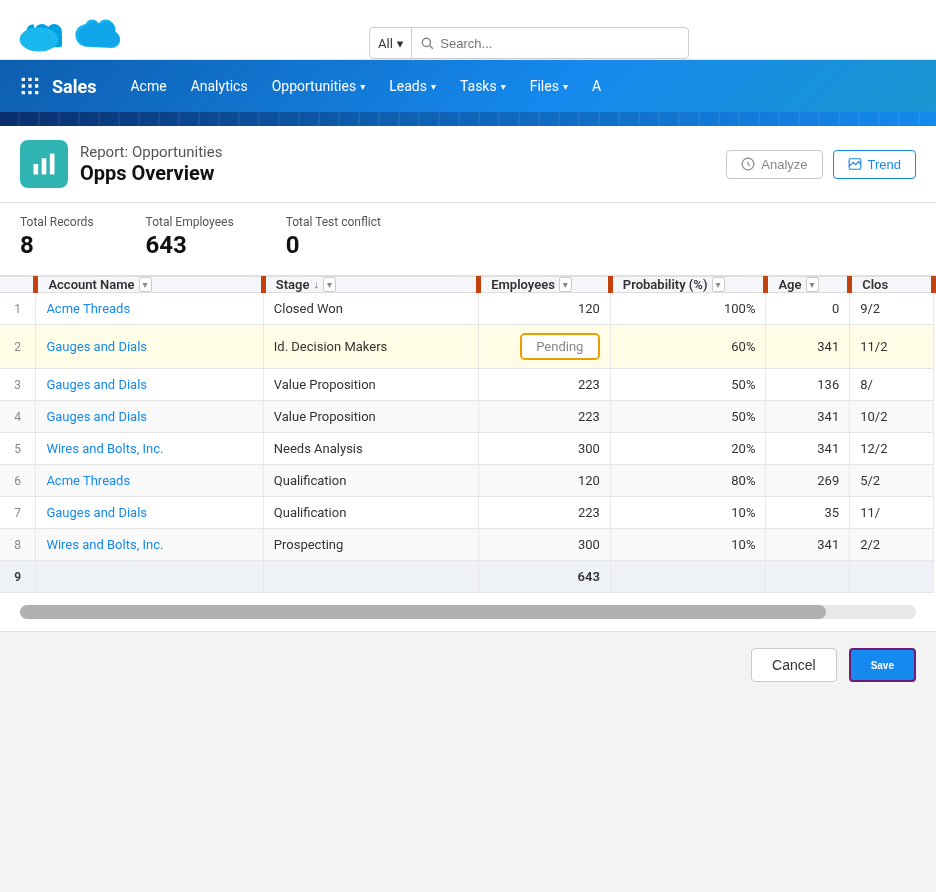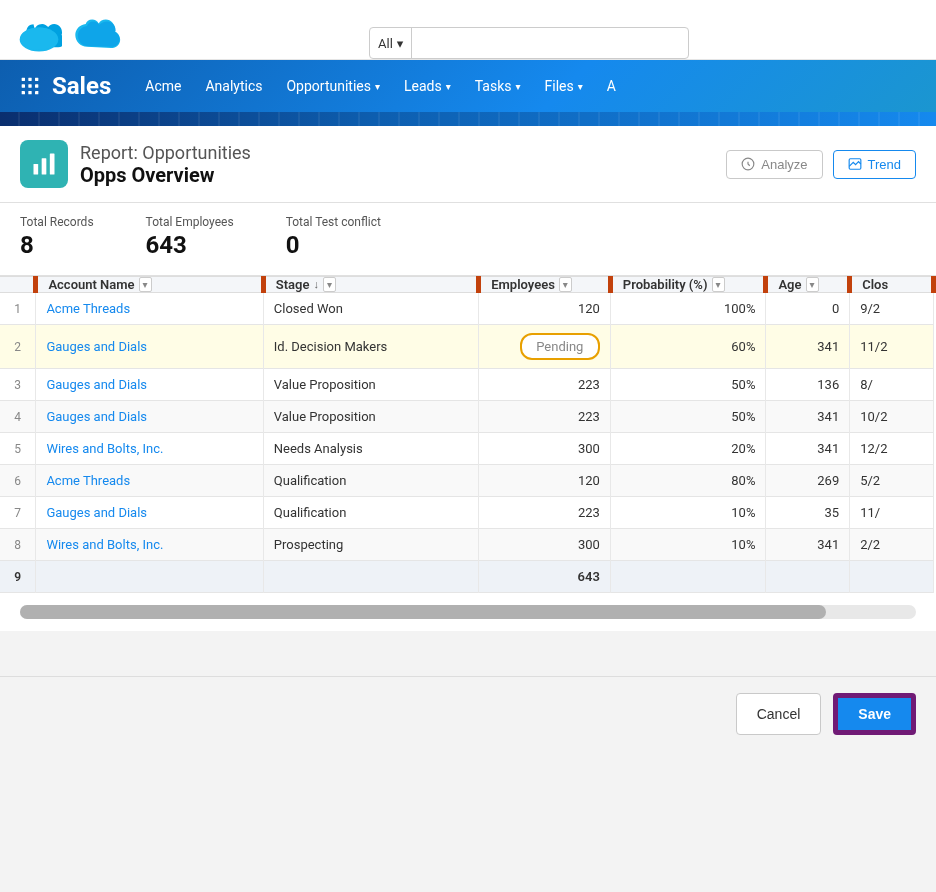--- a/index.html
+++ b/index.html
@@ -74,21 +74,21 @@
     .nav-app-icon {
       display: flex;
       align-items: center;
       justify-content: center;
       width: 28px;
       height: 28px;
       margin-right: 4px;
     }
     .nav-app-name {
       color: #fff;
-      font-size: 24px;
+      font-size: 18px;
       font-weight: 700;
       margin-right: 20px;
     }
     .nav-item {
       color: #fff;
       font-size: 14px;
       padding: 6px 10px;
       border-radius: 4px;
       cursor: pointer;
       display: flex;
@@ -132,21 +132,21 @@
       height: 48px;
       background: #2fb3b3;
       border-radius: 8px;
       display: flex;
       align-items: center;
       justify-content: center;
       margin-right: 12px;
       flex-shrink: 0;
     }
     .report-title-area { display: flex; align-items: center; }
-    .report-subtitle { font-size: 18px; color: #555; }
+    .report-subtitle { font-size: 15px; color: #555; }
     .report-title { font-size: 20px; font-weight: 700; color: #111; }
     .report-actions { display: flex; gap: 10px; align-items: center; }
     .btn-analyze {
       border: 1px solid #c9c9c9;
       border-radius: 4px;
       background: #fff;
       padding: 6px 14px;
       font-size: 13px;
       color: #888;
       display: flex;
@@ -220,21 +220,21 @@
       padding: 8px 10px;
       color: #333;
       border-right: 1px solid #e8e8e8;
     }
     tbody td.num-val { text-align: right; }
     .row-num { color: #888; font-size: 12px; text-align: center; }
     .link-cell { color: #1589ee; cursor: pointer; }
 
     .pending-cell {
       border: 2px solid #e8a000;
-      border-radius: 12px;
+      border-radius: 5px;
       padding: 4px 8px;
       text-align: center;
       color: #888;
       background: #fff;
       display: inline-block;
       min-width: 80px;
     }
     .highlight-row { background: #fffde6 !important; }
 
     .total-row {
@@ -262,37 +262,36 @@
     }
 
     
     .footer {
       background: #f3f3f3;
       padding: 16px 20px;
       display: flex;
       justify-content: flex-end;
       gap: 12px;
       border-top: 1px solid #ddd;
-      margin-top: 45px;
     }
     .btn-cancel {
       background: #fff;
       border: 1px solid #c9c9c9;
       border-radius: 4px;
       padding: 8px 20px;
       font-size: 14px;
       color: #333;
       cursor: pointer;
     }
     .btn-save {
       background: #1589ee;
-      border: 5px solid #701a75;
+      border: 2px solid #701a75;
       border-radius: 4px;
       padding: 8px 20px;
-      font-size: 14px;
+      font-size: 10px;
       color: #fff;
       cursor: pointer;
       font-weight: 600;
     }
 
     
     .col-rownum { width: 30px; }
     .col-account { width: 190px; }
     .col-stage { width: 180px; }
     .col-employees { width: 110px; }
@@ -315,20 +314,27 @@
 
   <svg width="52" height="40" viewBox="0 0 80 60">
     <path d="M20,42 C10,42 2,34 2,24 C2,15 9,8 18,7 C19,3 23,0 28,0 C32,0 36,2 38,6 C40,2 44,0 49,0 C57,0 63,7 63,15 C63,16 63,17 62,18 C67,20 71,25 71,31 C71,38 65,44 57,44 L20,42Z" fill="#1AB8EE"></path>
     <path d="M22,41 C13,41 6,34 6,25 C6,17 12,11 20,10 C21,6 25,3 30,3 C34,3 37,5 39,8 C42,5 46,3 51,3 C58,3 64,9 64,16 C64,17 64,18 63,19 C67,21 70,25 70,30 C70,37 65,42 58,42 L22,41Z" fill="#0EA5E9"></path>
   </svg>
 
   <div class="search-container">
     <div class="search-all">
       <span>All</span>
       <span>▾</span>
+    </div>
+    <div class="search-input-wrap">
+      <svg width="14" height="14" viewBox="0 0 24 24" fill="none" stroke="#888" stroke-width="2.5">
+        <circle cx="11" cy="11" r="7"></circle>
+          <line x1="16.5" y1="16.5" x2="22" y2="22"></line>
+      </svg>
+      <input class="search-input" type="text" placeholder="Search..." style="">
     </div>
   </div>
 </div>
 
 <div class="nav-bar">
   <div class="nav-app-icon">
     <svg width="20" height="20" viewBox="0 0 24 24" fill="white">
       <rect x="2" y="2" width="4" height="4" rx="0.5"></rect>
       <rect x="10" y="2" width="4" height="4" rx="0.5"></rect>
       <rect x="18" y="2" width="4" height="4" rx="0.5"></rect>

